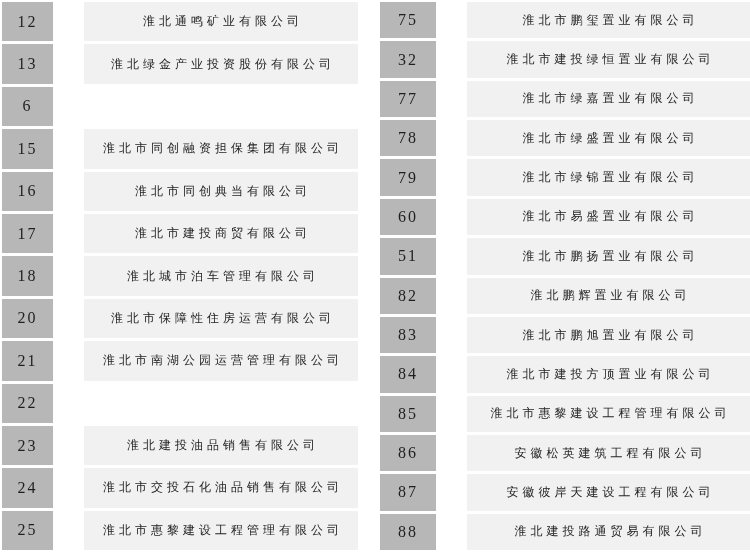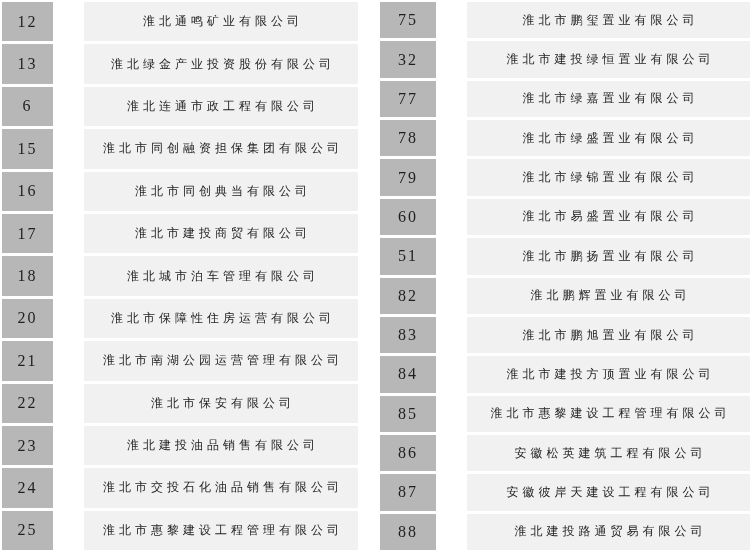--- a/index.html
+++ b/index.html
@@ -69,21 +69,20 @@
       <div class="row">
         <div class="num-cell">12</div>
         <div class="name-cell">淮北通鸣矿业有限公司</div>
       </div>
       <div class="row">
         <div class="num-cell">13</div>
         <div class="name-cell">淮北绿金产业投资股份有限公司</div>
       </div>
       <div class="row">
         <div class="num-cell">6</div>
-        <div class="name-cell">淮北连通市政工程有限公司</div>
       </div>
       <div class="row">
         <div class="num-cell">15</div>
         <div class="name-cell">淮北市同创融资担保集团有限公司</div>
       </div>
       <div class="row">
         <div class="num-cell">16</div>
         <div class="name-cell">淮北市同创典当有限公司</div>
       </div>
       <div class="row">
@@ -97,21 +96,20 @@
       <div class="row">
         <div class="num-cell">20</div>
         <div class="name-cell">淮北市保障性住房运营有限公司</div>
       </div>
       <div class="row">
         <div class="num-cell">21</div>
         <div class="name-cell">淮北市南湖公园运营管理有限公司</div>
       </div>
       <div class="row">
         <div class="num-cell">22</div>
-        <div class="name-cell">淮北市保安有限公司</div>
       </div>
       <div class="row">
         <div class="num-cell">23</div>
         <div class="name-cell">淮北建投油品销售有限公司</div>
       </div>
       <div class="row">
         <div class="num-cell">24</div>
         <div class="name-cell">淮北市交投石化油品销售有限公司</div>
       </div>
       <div class="row">

